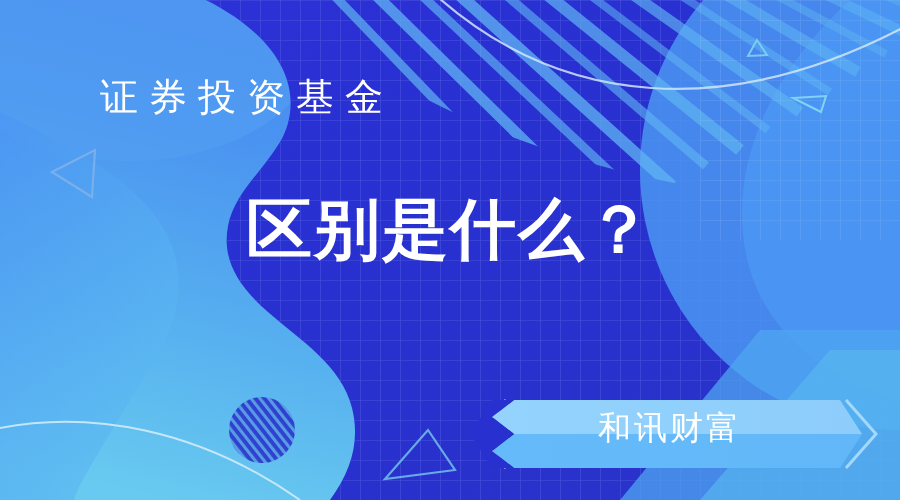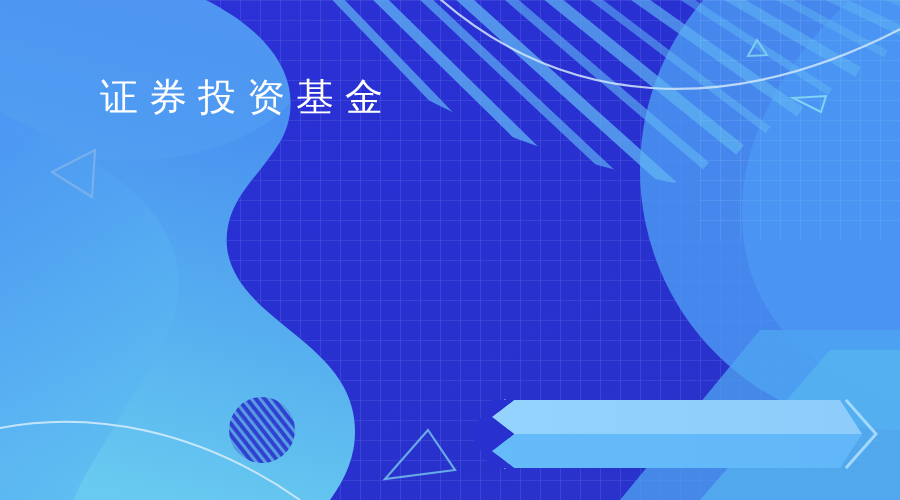--- a/index.html
+++ b/index.html
@@ -228,18 +228,20 @@
       </g>
 
     </g>
   </svg>
 
   <div class="text-layer">
 
     <div id="kicker">证券投资基金</div>
 
     <div id="headline">
+      <span class="hl-line line2">区别是什么？</span>
     </div>
 
+    <div id="brand-label">和讯财富</div>
 
   </div>
 
 </div>
 
 </body></html>

